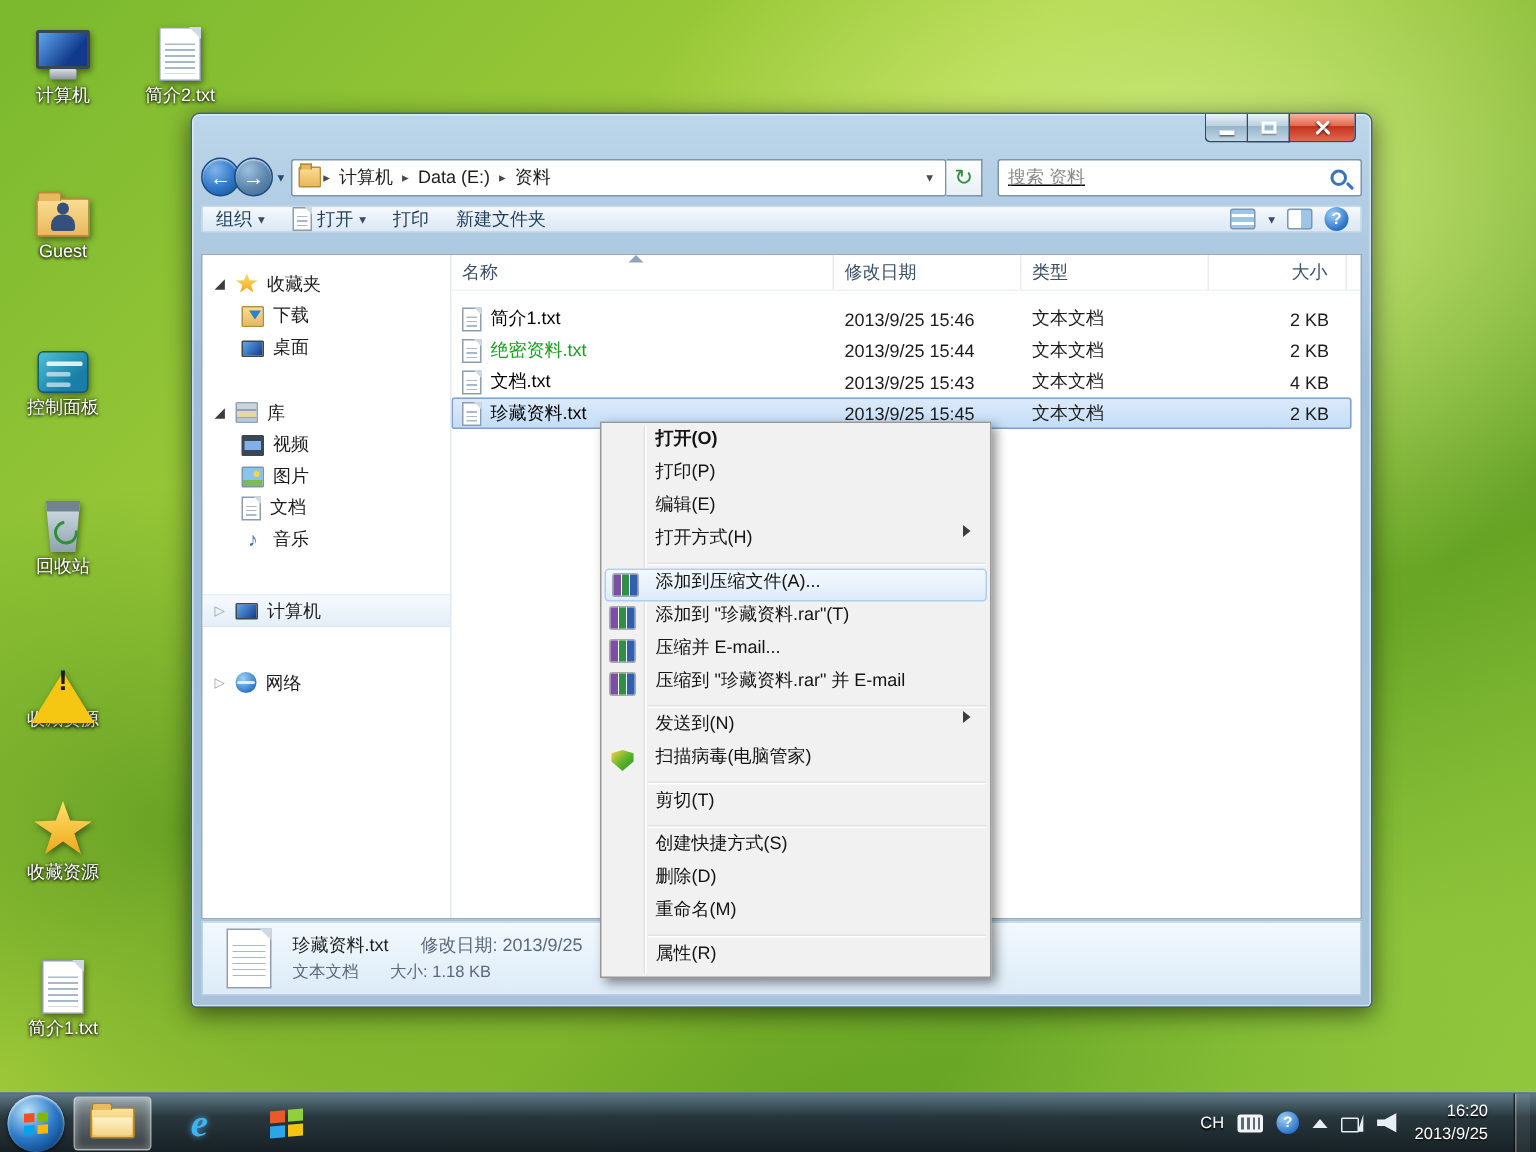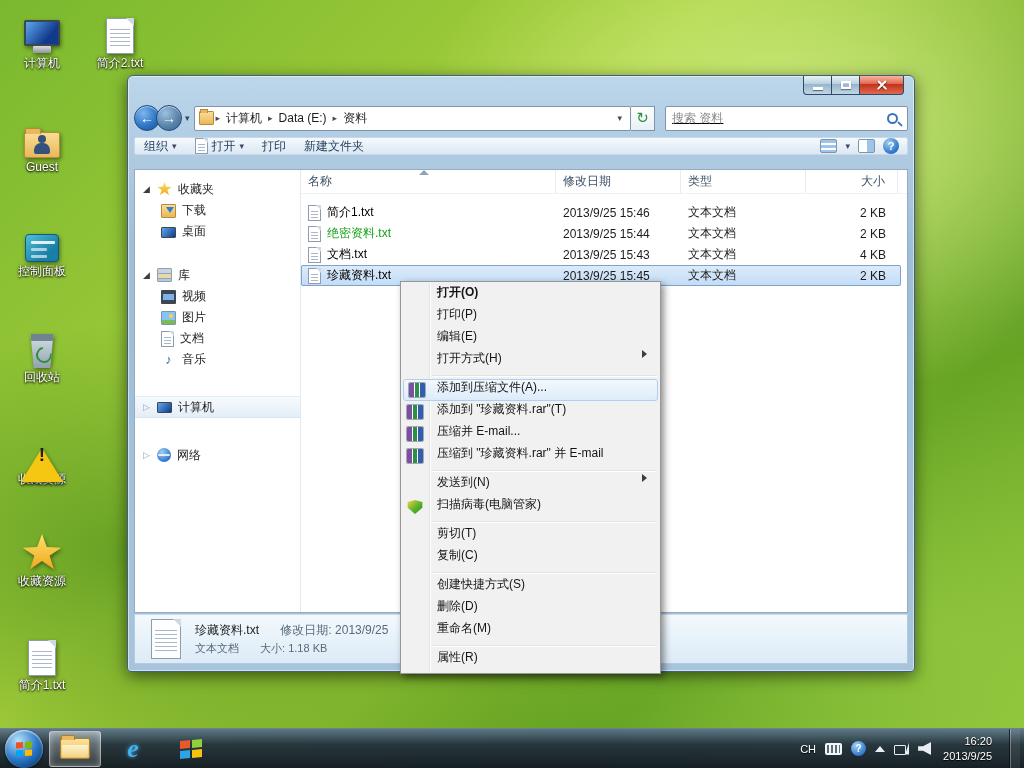--- a/index.html
+++ b/index.html
@@ -482,23 +482,20 @@
         <span class="sub"></span>
       </div>
     <div class="mi">
         <span class="mi-ico ico-shield"></span>
         <span>扫描病毒(电脑管家)</span>
       </div>
     <div class="msep"></div>
     <div class="mi">
         <span>剪切(T)</span>
       </div>
-    <div class="mi">
-        <span>复制(C)</span>
-      </div>
     <div class="msep"></div>
     <div class="mi">
         <span>创建快捷方式(S)</span>
       </div>
     <div class="mi">
         <span>删除(D)</span>
       </div>
     <div class="mi">
         <span>重命名(M)</span>
       </div>

